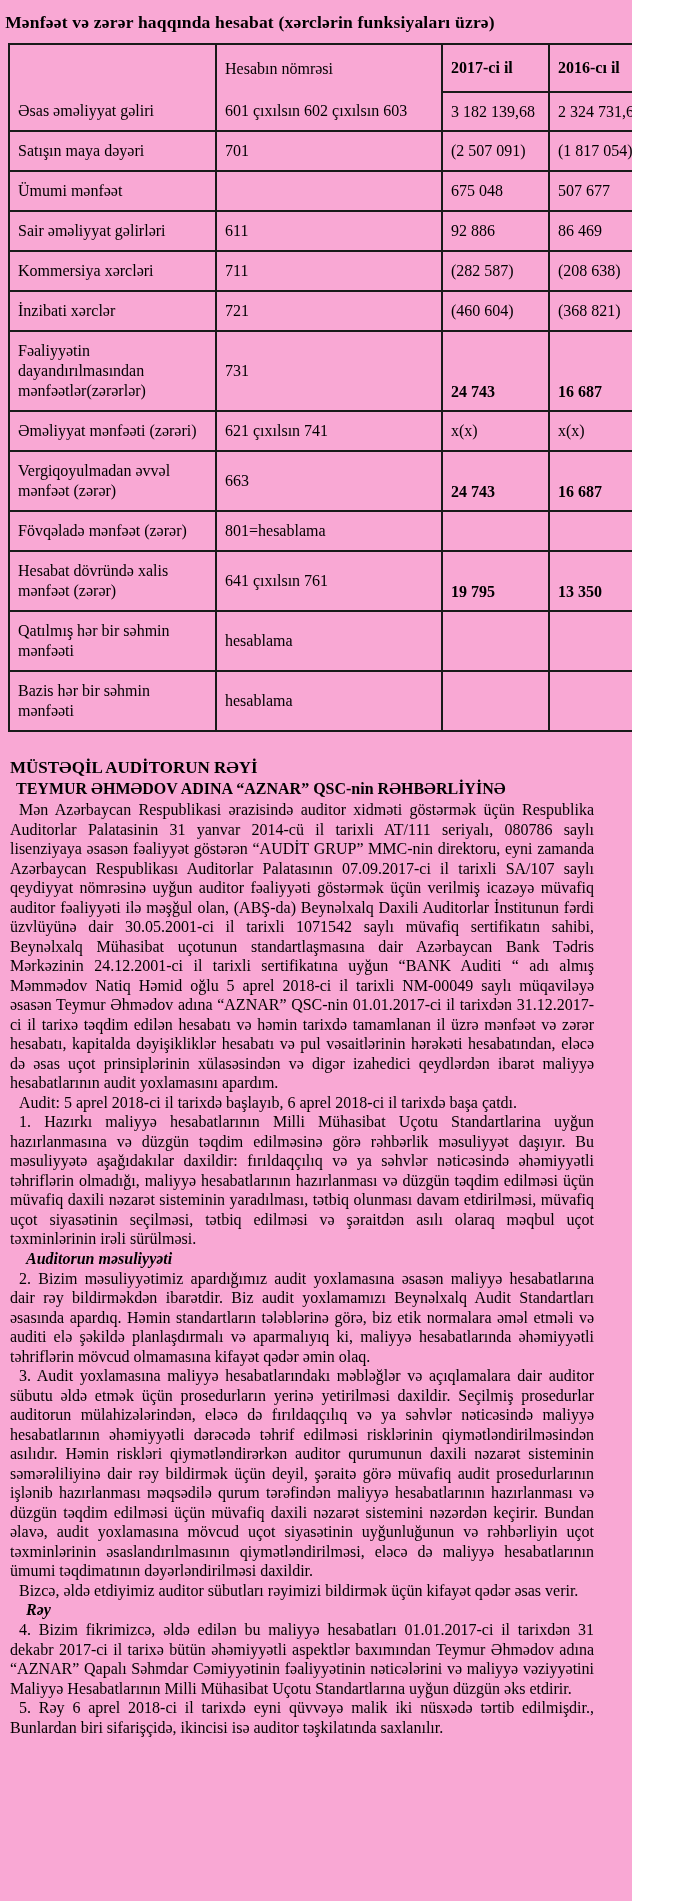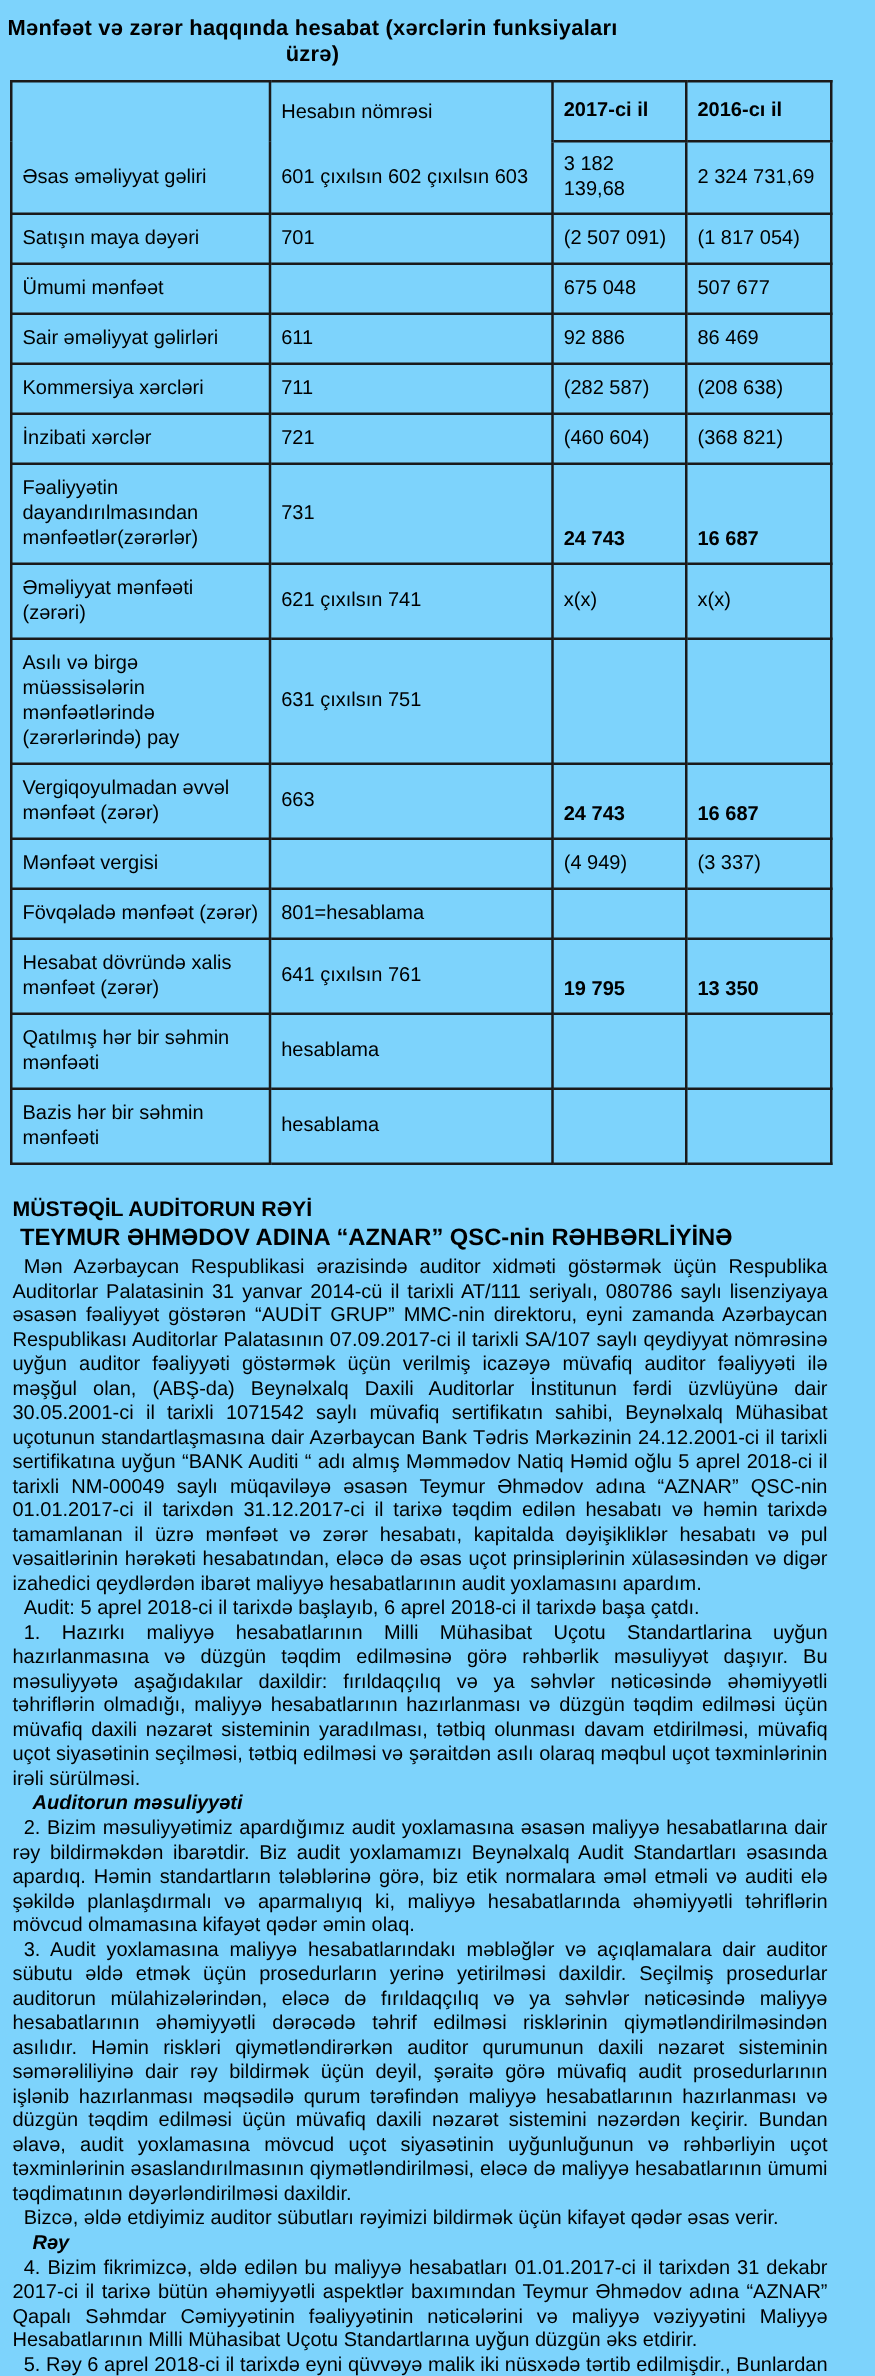--- a/index.html
+++ b/index.html
@@ -1,18 +1,18 @@
 <!DOCTYPE html>
 <html><head>
 <meta charset="utf-8">
 <style>
   html,body { margin:0; padding:0; background:#fff; }
   .page {
-    width:700px; height:1901px; background:#7dd3fc; color:#000;
-    font-family:Liberation Sans, sans-serif; overflow:hidden; position:relative;
+    width:632px; height:1901px; background:#f9a8d4; color:#000;
+    font-family:Liberation Serif, serif; overflow:hidden; position:relative;
   }
   
   .doc-title {
     font-weight:bold; font-size:17.5px; text-align:center;
     width:500px; padding:12px 0 10px 0; letter-spacing:.2px;
   }
   
   table.pl-table {
     border-collapse:collapse; margin-left:8px; width:656px; table-layout:fixed;
   }
@@ -27,21 +27,21 @@
   }
   table.pl-table th.hdr-year { font-weight:bold; height:30px; }
   table.pl-table th.no-bb { border-bottom:none;margin-left:48px; }
   table.pl-table tr.first-row td.cell-label,
   table.pl-table tr.first-row td.cell-account { border-top:none; }
   table.pl-table td.cell-label { padding-top:9px; padding-bottom:9px; }
   table.pl-table tr.bold-vals td.cell-val { font-weight:bold; vertical-align:bottom; }
   
   .report { padding:0 38px 0 10px; margin-top:26px; }
   .rpt-h1 { font-weight:bold; font-size:17px; text-align:left; margin:0 0 2px 0; }
-  .rpt-h2 { font-weight:bold; font-size:19px; margin:0 0 2px 6px; }
+  .rpt-h2 { font-weight:bold; font-size:16px; margin:0 0 2px 6px; }
   .report p.para {
     margin:0; font-size:16px; line-height:19.5px; text-align:justify;
     text-indent:9px;
   }
   .report div.subhead {
     font-weight:bold; font-style:italic; font-size:16px; line-height:20px;
     padding-left:16px;
   }
 </style>
 </head>
@@ -106,37 +106,25 @@
       <td class="cell-account">731</td>
       <td class="cell-val">24 743</td>
       <td class="cell-val">16 687</td>
     </tr>
         <tr>
       <td class="cell-label">Əməliyyat mənfəəti (zərəri)</td>
       <td class="cell-account">621 çıxılsın 741</td>
       <td class="cell-val">x(x)</td>
       <td class="cell-val">x(x)</td>
     </tr>
-        <tr>
-      <td class="cell-label">Asılı və birgə müəssisələrin mənfəətlərində (zərərlərində) pay</td>
-      <td class="cell-account">631 çıxılsın 751</td>
-      <td class="cell-val"></td>
-      <td class="cell-val"></td>
-    </tr>
         <tr class="bold-vals">
       <td class="cell-label">Vergiqoyulmadan əvvəl mənfəət (zərər)</td>
       <td class="cell-account">663</td>
       <td class="cell-val">24 743</td>
       <td class="cell-val">16 687</td>
-    </tr>
-        <tr>
-      <td class="cell-label">Mənfəət vergisi</td>
-      <td class="cell-account"></td>
-      <td class="cell-val">(4 949)</td>
-      <td class="cell-val">(3 337)</td>
     </tr>
         <tr>
       <td class="cell-label">Fövqəladə mənfəət (zərər)</td>
       <td class="cell-account">801=hesablama</td>
       <td class="cell-val"></td>
       <td class="cell-val"></td>
     </tr>
         <tr class="bold-vals">
       <td class="cell-label">Hesabat dövründə xalis mənfəət (zərər)</td>
       <td class="cell-account">641 çıxılsın 761</td>

